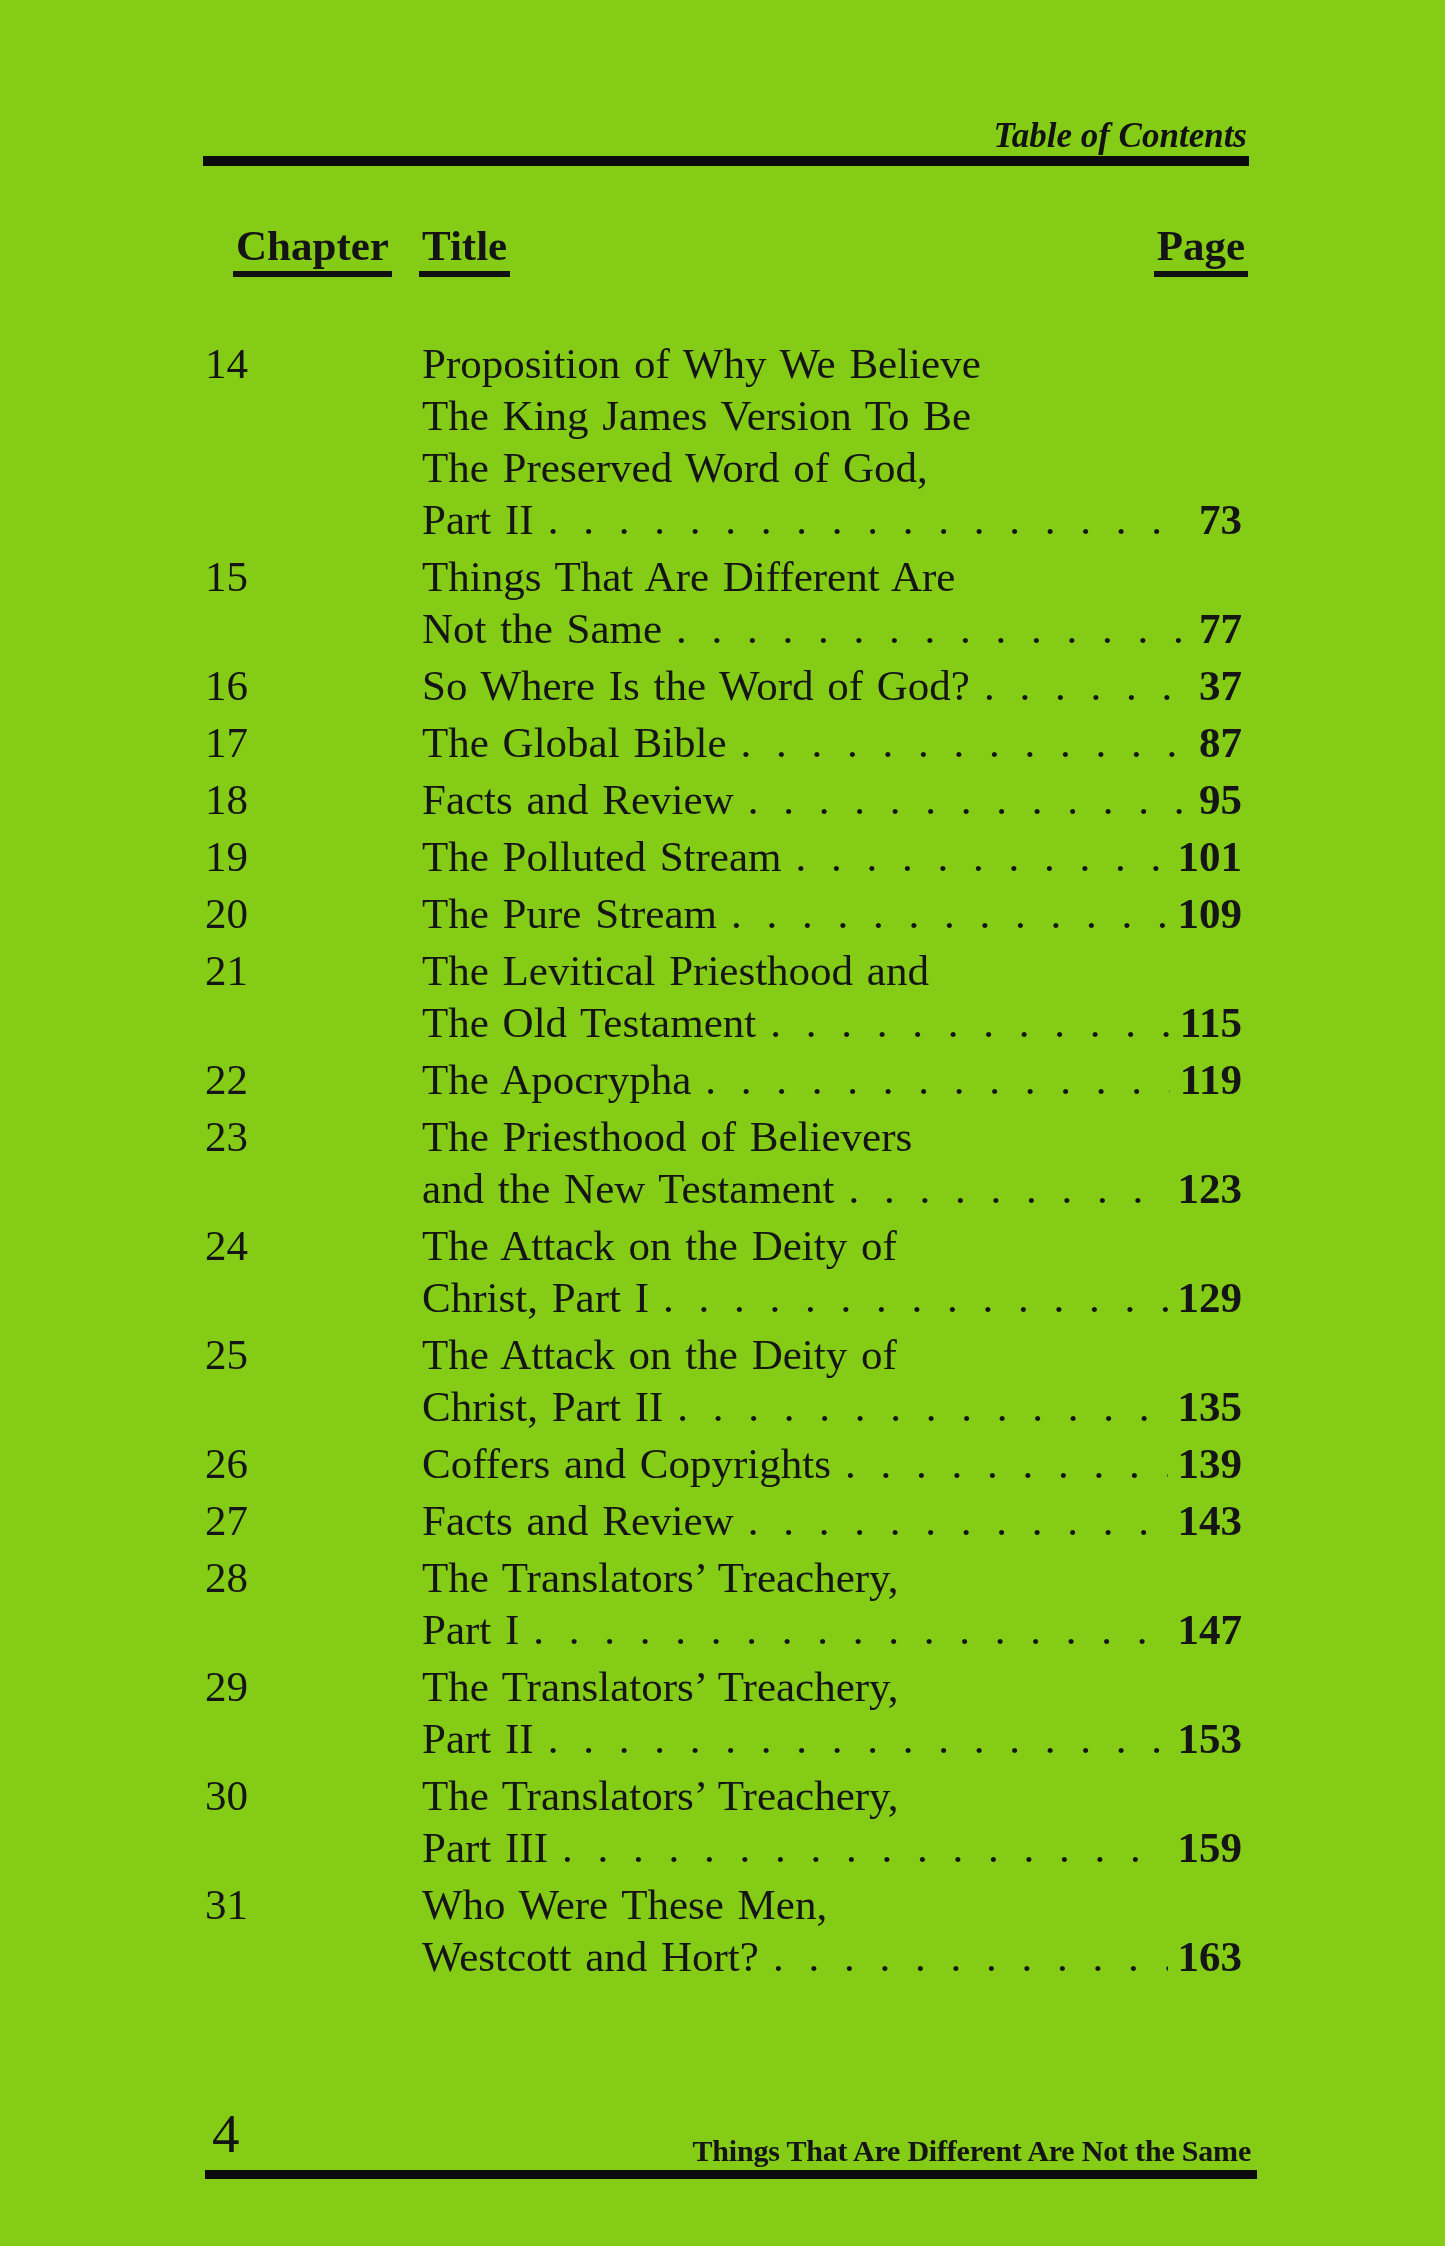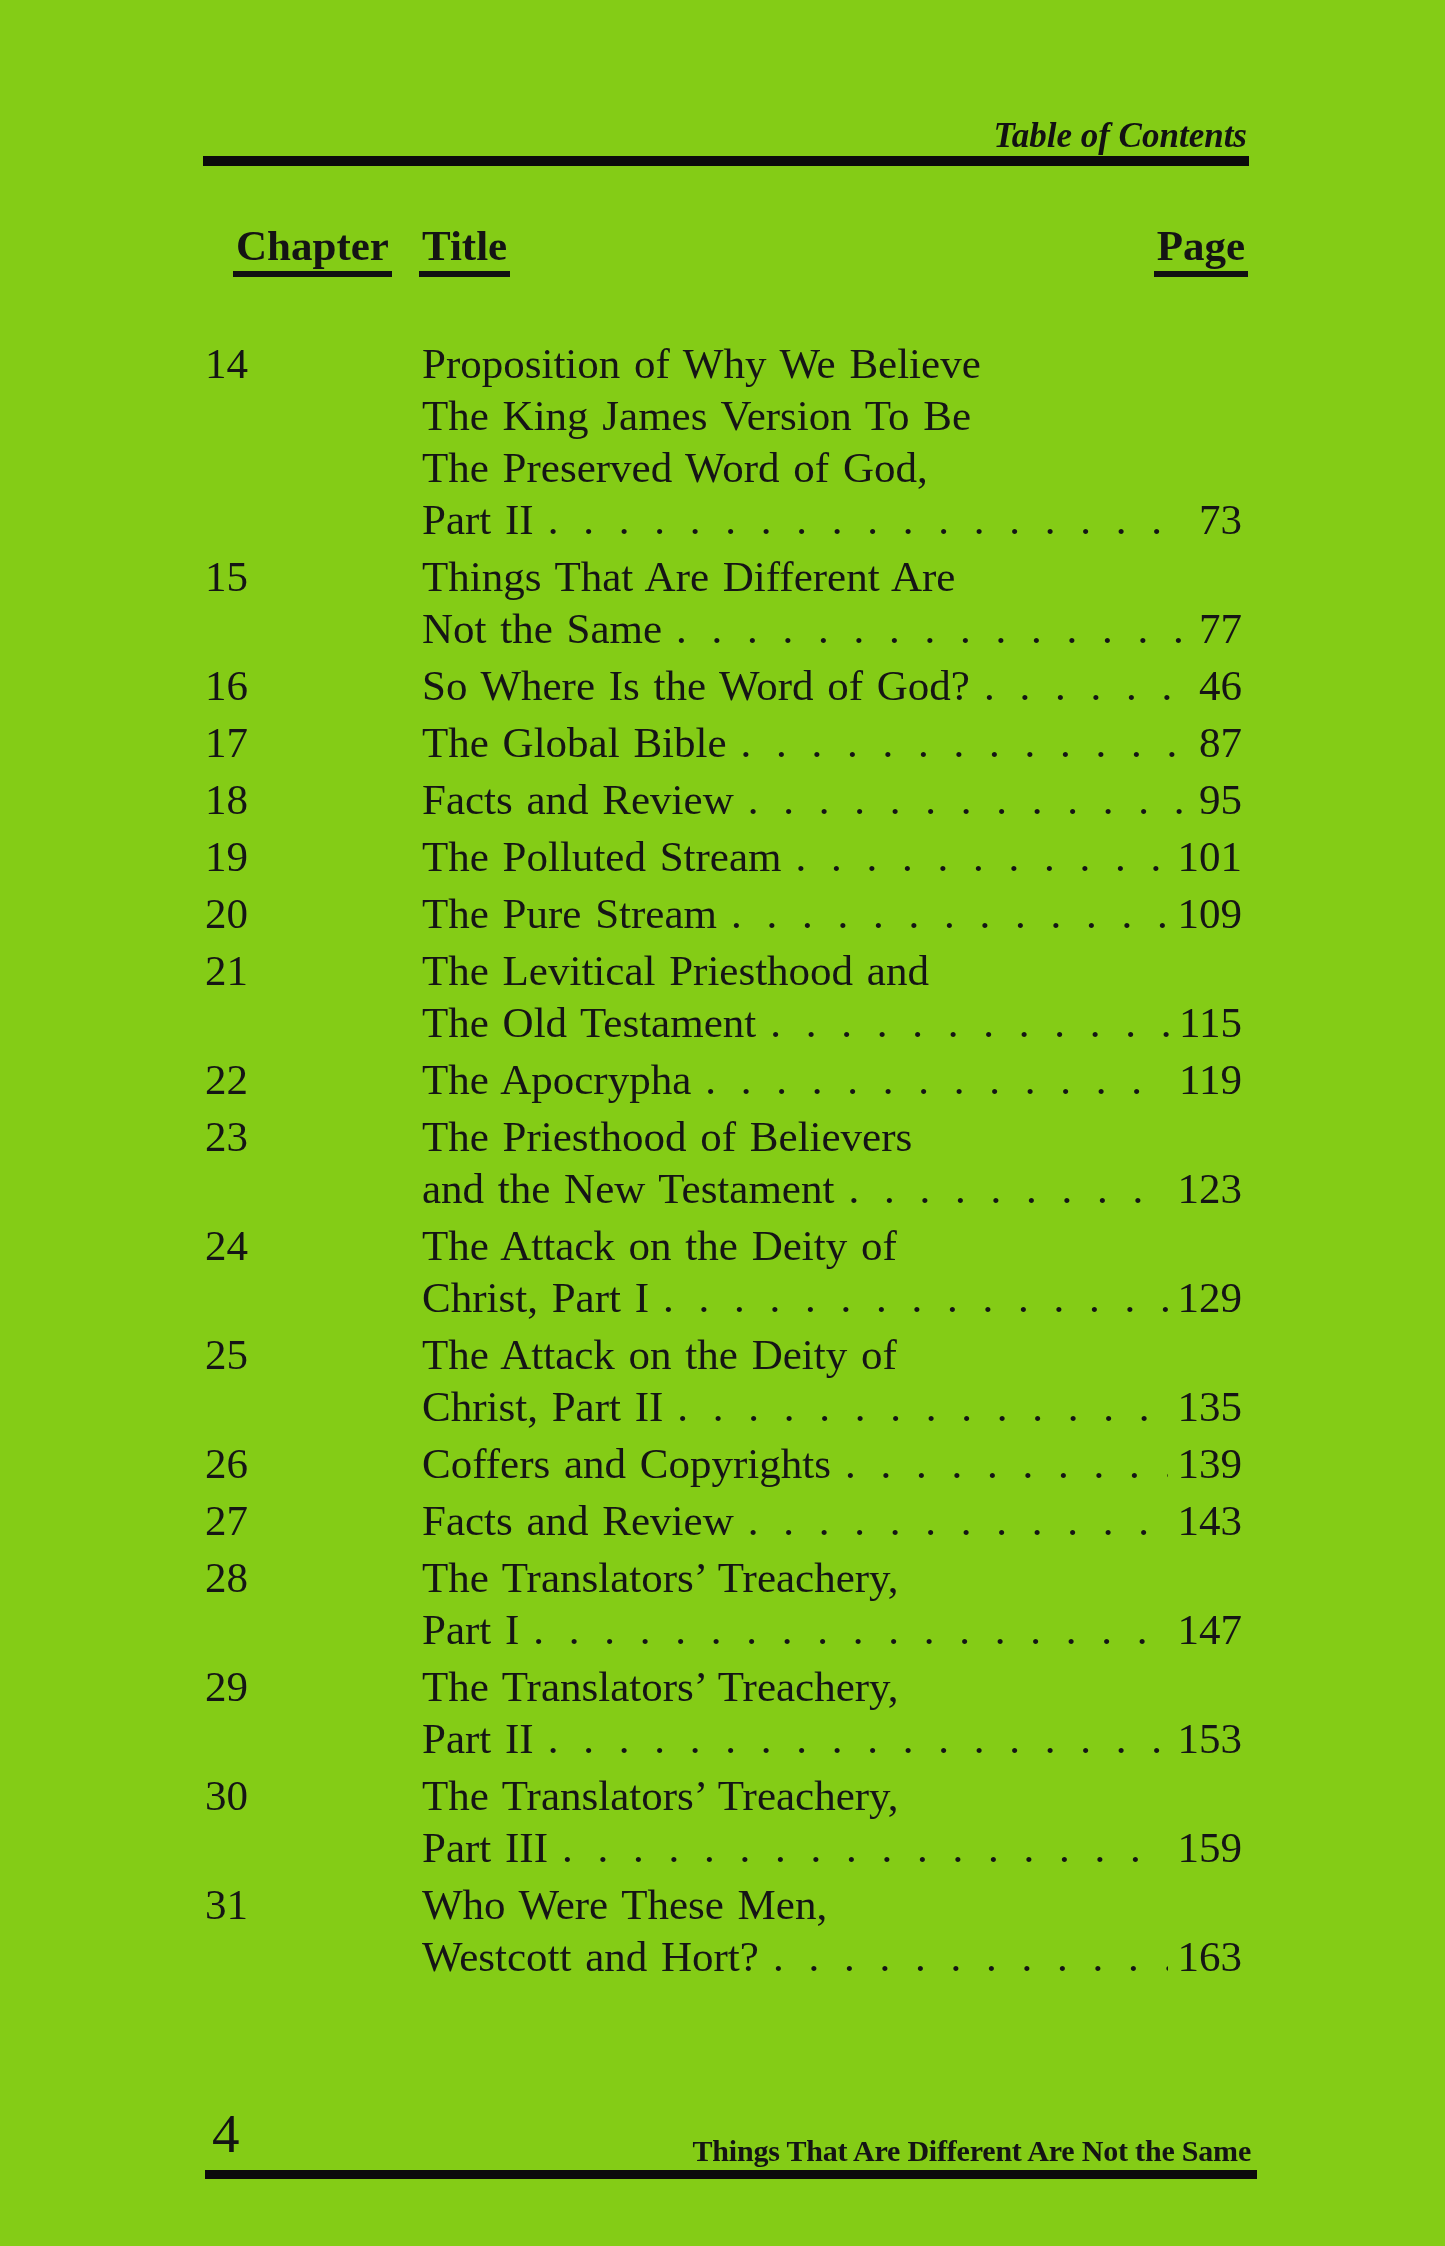--- a/index.html
+++ b/index.html
@@ -73,21 +73,21 @@
   .title-line.last { display: flex; align-items: flex-start; }
   .line-text { white-space: nowrap; }
   .leader {
     flex: 1;
     overflow: hidden;
     white-space: nowrap;
     letter-spacing: 7px;
     margin: 0 10px 0 14px;
     word-spacing: 0;
   }
-  .pagenum { flex: none; white-space: nowrap; }
+  .pagenum { flex: none; white-space: nowrap; font-weight: bold; }
 
   
   .folio {
     position: absolute;
     left: 212px;
     top: 2106px;
     font-size: 55px;
     line-height: 1;
     color: #141414;
   }
@@ -149,21 +149,21 @@
             <span class="pagenum">77</span>
           </div>
         </div>
       </div>
       <div class="entry">
         <div class="chapter-num">16</div>
         <div class="title-block">
           <div class="title-line last">
             <span class="line-text">So Where Is the Word of God?</span>
             <span class="leader">. . . . . . . . . . . . . . . . . . . . . . . . . . . . . . . . . . . . . . . .</span>
-            <span class="pagenum">46</span>
+            <span class="pagenum">37</span>
           </div>
         </div>
       </div>
       <div class="entry">
         <div class="chapter-num">17</div>
         <div class="title-block">
           <div class="title-line last">
             <span class="line-text">The Global Bible</span>
             <span class="leader">. . . . . . . . . . . . . . . . . . . . . . . . . . . . . . . . . . . . . . . .</span>
             <span class="pagenum">87</span>

